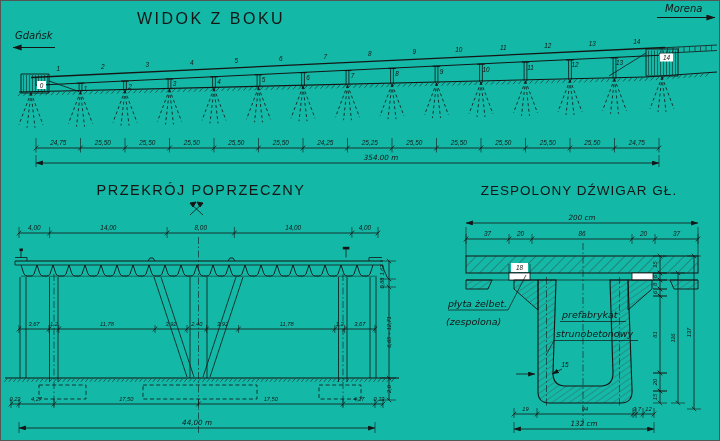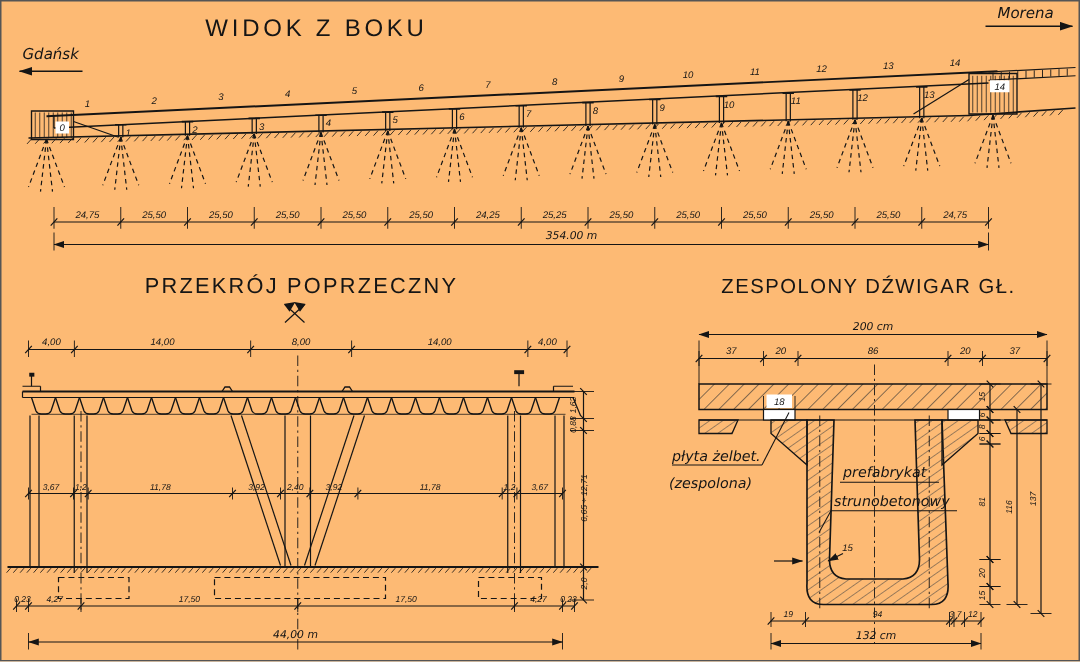--- a/index.html
+++ b/index.html
@@ -1,16 +1,16 @@
 <!DOCTYPE html>
 <html><head>
 <meta charset="utf-8">
 <style>
   html,body{margin:0;padding:0;background:#e8e8e8;}
-  #sheet{position:relative;width:718px;height:439px;background:#fdba74;border:1px solid #555;overflow:hidden;
+  #sheet{position:relative;width:718px;height:439px;background:#14b8a6;border:1px solid #555;overflow:hidden;
          font-family:"Liberation Sans",sans-serif;}
   svg{position:absolute;display:block;}
   #sv-side{left:0;top:0;}
   #sv-cross{left:0;top:176px;}
   #sv-girder{left:445px;top:176px;}
   .t1{font:16px "Liberation Sans",sans-serif;letter-spacing:2.5px;fill:#151515;}
   .t2{font:14.5px "Liberation Sans",sans-serif;letter-spacing:1.5px;fill:#151515;}
   .t3{font:13.5px "Liberation Sans",sans-serif;letter-spacing:1px;fill:#151515;}
   .dir{font:italic 10px "DejaVu Sans",sans-serif;fill:#151515;}
   .dim{font:italic 6.4px "Liberation Sans",sans-serif;fill:#151515;}

